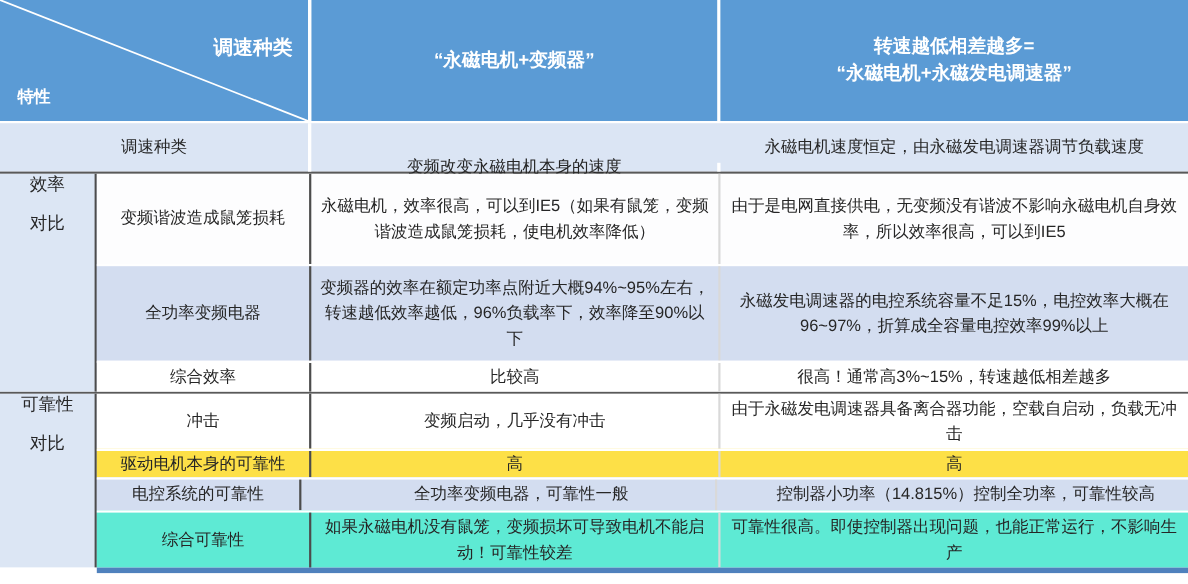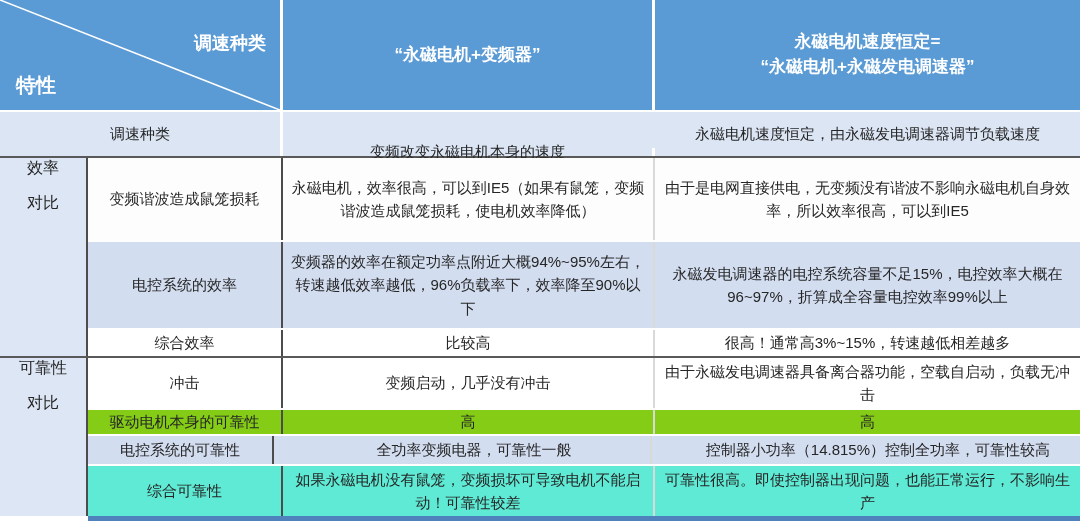--- a/index.html
+++ b/index.html
@@ -26,21 +26,21 @@
     justify-content: center;
     text-align: center;
     font-size: 17px;
     line-height: 1.45;
   }
   .hcell.corner { width: 283px; position: relative; border-right: 3px solid #fff; display: block; }
   .hcell.colc   { width: 372px; border-right: 3px solid #fff; }
   .hcell.cold   { width: 425px; }
   .corner svg { position: absolute; left: 0; top: 0; width: 100%; height: 100%; }
   .corner .tr { position: absolute; top: 30px; right: 14px; font-size: 18px; }
-  .corner .bl { position: absolute; bottom: 10px; left: 16px; font-size: 20px; }
+  .corner .bl { position: absolute; bottom: 10px; left: 16px; font-size: 15px; }
 
   .sep-white { height: 2px; background: #ffffff; }
   .sep-dark  { height: 2px; background: #595959; }
 
   
   .cell {
     display: flex;
     align-items: center;
     justify-content: center;
     text-align: center;
@@ -76,21 +76,21 @@
   .brow { display: flex; }
   .brow + .brow { border-top: 2px solid #ffffff; }
   .brow .cell-label { border-right: 2px solid #4c4c4c; }
   .brow .cell-c     { border-right: 2px solid #D9D9D9; }
 
   .band-eff  .brow.r-motor   { height: 82px; background: #FDFDFE; }
   .band-eff  .brow.r-control { height: 88px; background: #D3DDF0; }
   .band-eff  .brow.r-overall { height: 28px; background: #ffffff; }
 
   .band-rel .brow.r-impact   { height: 50px; background: #ffffff; }
-  .band-rel .brow.r-motor    { height: 26px; background: #84cc16; justify-content: space-between; }
+  .band-rel .brow.r-motor    { height: 26px; background: #fde047; justify-content: space-between; }
   .band-rel .brow.r-control  { height: 30px; background: #D3DDF0; gap: 24px; }
   .band-rel .brow.r-overall  { height: 52px; background: #5eead4; }
 
   
   .bottom-bar { height: 5px; display: flex; }
   .bottom-bar .pad { width: 88px; background: #ffffff; }
   .bottom-bar .bar { flex: 1; background: #4F81BD; }
 </style>
 </head>
 <body>
@@ -102,21 +102,21 @@
       <svg viewBox="0 0 283 110" preserveAspectRatio="none">
         <line x1="0" y1="0" x2="283" y2="110" stroke="#ffffff" stroke-width="1.6"></line>
       </svg>
       <span class="tr">调速种类</span>
       <span class="bl">特性</span>
     </div>
     <div class="hcell colc">
       <span>“永磁电机+变频器”</span>
     </div>
     <div class="hcell cold">
-      <span>永磁电机速度恒定=</span>
+      <span>转速越低相差越多=</span>
       <span>“永磁电机+永磁发电调速器”</span>
     </div>
   </div>
 
   <div class="sep-white"></div>
 
   <div class="row1">
     <div class="cell merged">调速种类</div>
     <div class="cell w-c">变频改变永磁电机本身的速度</div>
     <div class="cell w-d">永磁电机速度恒定，由永磁发电调速器调节负载速度</div>
@@ -129,21 +129,21 @@
       <span>效率</span>
       <span>对比</span>
     </div>
     <div class="rows">
       <div class="brow r-motor">
         <div class="cell cell-label w-label">变频谐波造成鼠笼损耗</div>
         <div class="cell cell-c w-c">永磁电机，效率很高，可以到IE5（如果有鼠笼，变频谐波造成鼠笼损耗，使电机效率降低）</div>
         <div class="cell w-d">由于是电网直接供电，无变频没有谐波不影响永磁电机自身效率，所以效率很高，可以到IE5</div>
       </div>
       <div class="brow r-control">
-        <div class="cell cell-label w-label">电控系统的效率</div>
+        <div class="cell cell-label w-label">全功率变频电器</div>
         <div class="cell cell-c w-c">变频器的效率在额定功率点附近大概94%~95%左右，转速越低效率越低，96%负载率下，效率降至90%以下</div>
         <div class="cell w-d">永磁发电调速器的电控系统容量不足15%，电控效率大概在96~97%，折算成全容量电控效率99%以上</div>
       </div>
       <div class="brow r-overall">
         <div class="cell cell-label w-label">综合效率</div>
         <div class="cell cell-c w-c">比较高</div>
         <div class="cell w-d">很高！通常高3%~15%，转速越低相差越多</div>
       </div>
     </div>
   </div>

